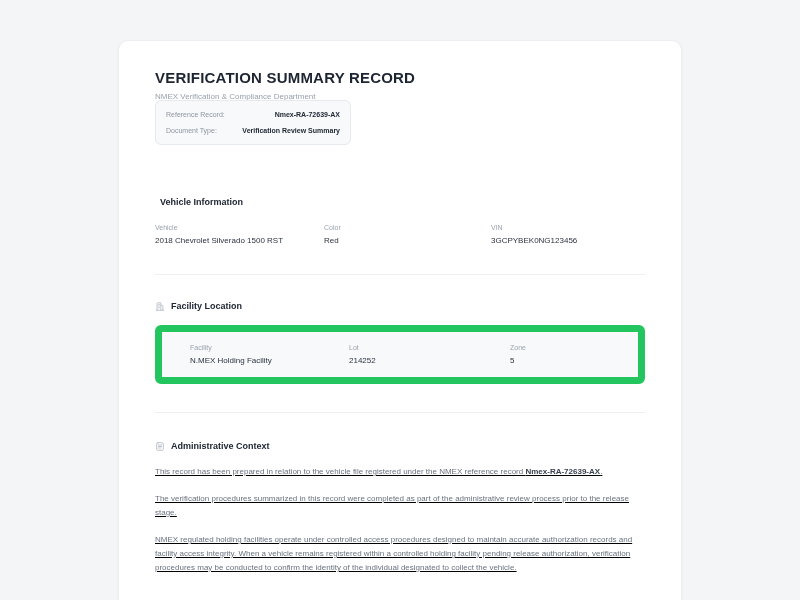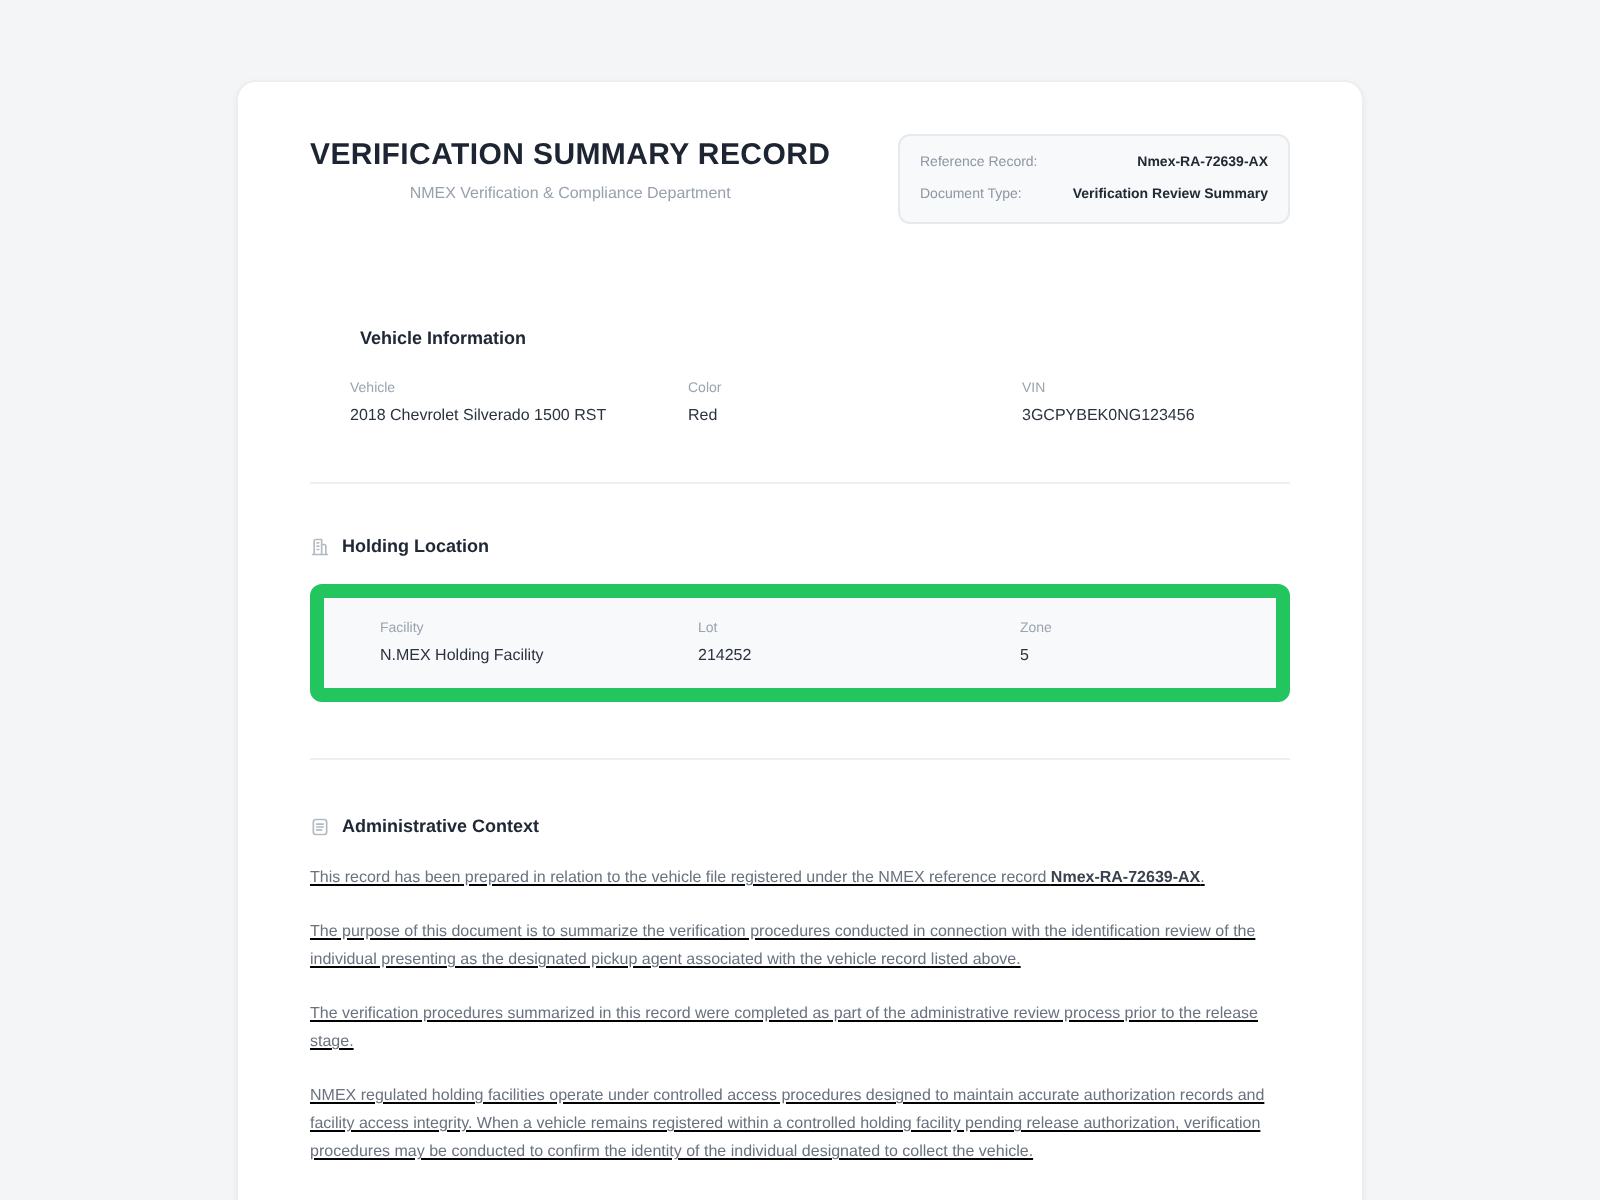--- a/index.html
+++ b/index.html
@@ -13,37 +13,37 @@
   }
   .card {
     position: absolute; left: 118px; top: 40px;
     width: 564px; height: 620px;
     background: #ffffff;
     border: 1px solid #eceef2;
     border-radius: 10px;
     box-shadow: 0 1px 3px rgba(16,24,40,.05);
     padding: 28px 36px;
   }
-  .card-header { display: flex; justify-content: space-between; align-items: flex-start; }
+  .card-header { display: flex; justify-content: space-between; align-items: flex-start; flex-direction: column; }
   .doc-title {
     margin: 0; font-size: 15px; font-weight: 700;
     color: #1d2532; letter-spacing: .2px; line-height: 17px;
   }
-  .doc-subtitle { margin: 6px 0 0; font-size: 8px; color: #98a1ac; line-height: 10px; text-align: center; }
+  .doc-subtitle { margin: 6px 0 0; font-size: 8px; color: #98a1ac; line-height: 10px; }
   .ref-box {
     width: 196px; background: #f8f9fb;
     border: 1px solid #e6e9ed; border-radius: 6px;
     padding: 7px 10px; margin-top: -2px; flex-shrink: 0;
   }
   .ref-row { display: flex; justify-content: space-between; align-items: baseline; line-height: 13px; }
   .ref-row + .ref-row { margin-top: 3px; }
   .ref-label { font-size: 7px; color: #8d96a2; }
   .ref-value { font-size: 7px; font-weight: 700; color: #222a36; }
 
-  .section-vehicle { margin-top: 52px; margin-left: 20px; }
+  .section-vehicle { margin-top: 52px; }
   .section-title {
     display: flex; align-items: center; gap: 6px;
     font-size: 9px; font-weight: 700; color: #202835; line-height: 11px;
   }
   .section-title.indented { padding-left: 5px; }
   .sec-icon { display: inline-flex; flex-shrink: 0; }
 
   .field-grid { display: grid; grid-template-columns: 169px 167px 1fr; margin-top: 15px; }
   .field-label { font-size: 7px; color: #9aa3ae; line-height: 9px; }
   .field-value { margin-top: 4px; font-size: 8px; color: #2b3340; line-height: 10px; }
@@ -108,21 +108,21 @@
   <div class="section-facility">
     <div class="section-title">
       <span class="sec-icon">
         <svg width="10" height="11" viewBox="0 0 24 24" fill="none" stroke="#b3bac4" stroke-width="2" stroke-linecap="round" stroke-linejoin="round">
           <path d="M3 21h18"></path>
             <path d="M5 21V5a2 2 0 0 1 2-2h7v18"></path>
             <path d="M14 9h3a2 2 0 0 1 2 2v10"></path>
             <path d="M8.5 7h2M8.5 11h2M8.5 15h2"></path>
         </svg>
       </span>
-      <span>Holding Location</span>
+      <span>Facility Location</span>
     </div>
     <div class="facility-box">
       <div class="field-grid">
         <div>
           <div class="field-label">Facility</div>
           <div class="field-value">N.MEX Holding Facility</div>
         </div>
         <div>
           <div class="field-label">Lot</div>
           <div class="field-value">214252</div>
@@ -142,19 +142,18 @@
       <span class="sec-icon">
         <svg width="10" height="11" viewBox="0 0 24 24" fill="none" stroke="#b3bac4" stroke-width="2" stroke-linecap="round" stroke-linejoin="round">
           <rect x="4" y="3" width="16" height="18" rx="3"></rect>
             <path d="M8 8.5h8M8 12h8M8 15.5h6"></path>
         </svg>
       </span>
       <span>Administrative Context</span>
     </div>
     <div class="admin-body">
       <p><span>This record has been prepared in relation to the vehicle file registered under the NMEX reference record </span><b>Nmex-RA-72639-AX</b><span>.</span></p>
-      <p>The purpose of this document is to summarize the verification procedures conducted in connection with the identification review of the individual presenting as the designated pickup agent associated with the vehicle record listed above.</p>
       <p>The verification procedures summarized in this record were completed as part of the administrative review process prior to the release stage.</p>
       <p>NMEX regulated holding facilities operate under controlled access procedures designed to maintain accurate authorization records and facility access integrity. When a vehicle remains registered within a controlled holding facility pending release authorization, verification procedures may be conducted to confirm the identity of the individual designated to collect the vehicle.</p>
     </div>
   </div>
 
 </div>
 
 </body></html>

